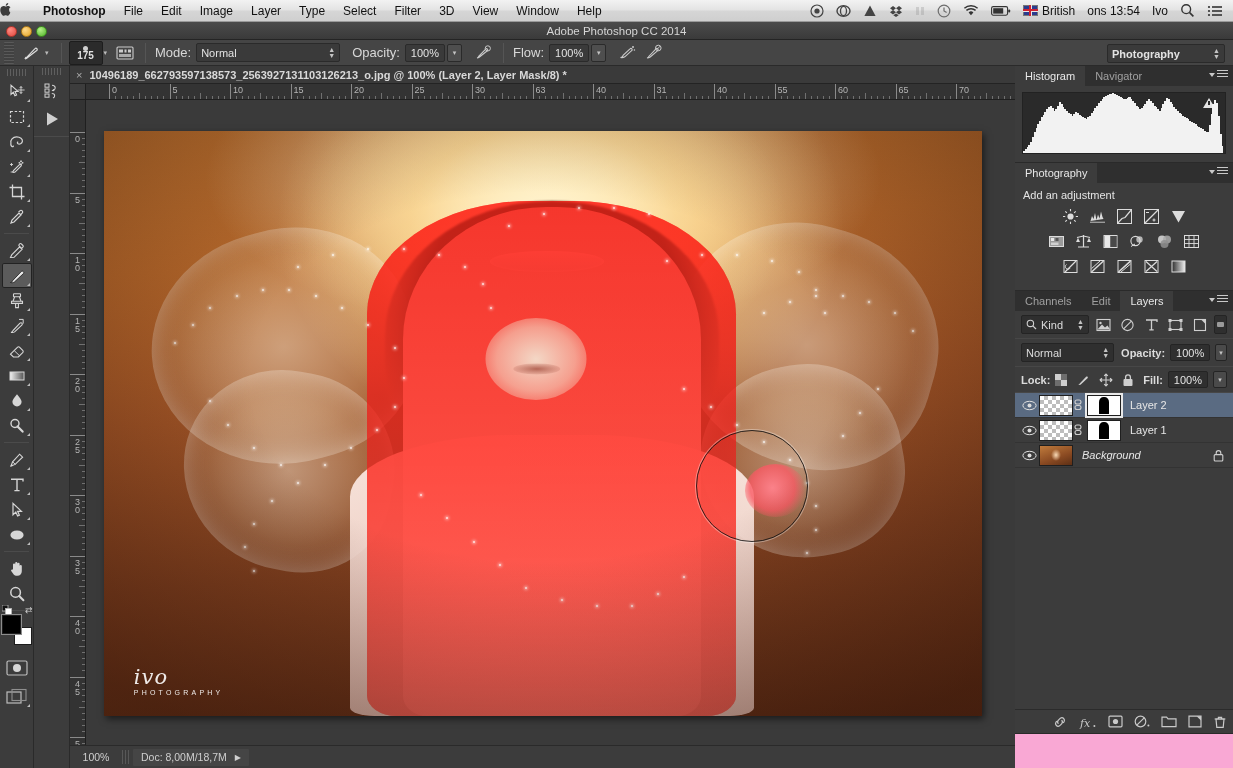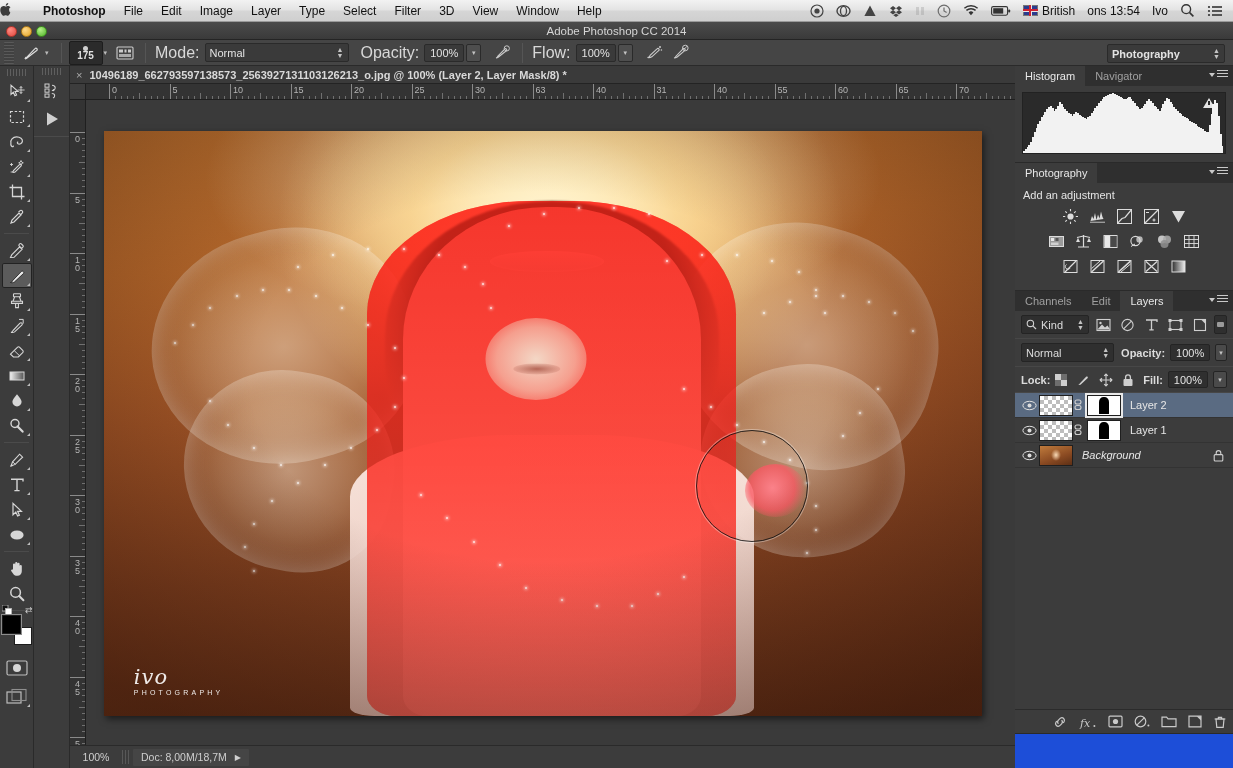--- a/index.html
+++ b/index.html
@@ -61,21 +61,21 @@
       opacity:.55; margin-right:4px; border-radius:1px;}
   .ob-tool { width:26px; height:22px; display:flex; align-items:center; justify-content:center; }
   .ob-caret { font-size:7px; color:#bbb; padding:0 5px 0 1px;}
   .sep { width:1px; height:20px; background:#333; border-right:1px solid #555; margin:0 7px;}
   .brushbox {
     width:34px;height:24px;background:#2b2b2b;border:1px solid #1d1d1d;border-radius:2px;
     display:flex;flex-direction:column;align-items:center;justify-content:center;color:#e0e0e0;
   }
   .brushbox .dot{width:5px;height:5px;border-radius:50%;background:#cfcfcf;margin-bottom:1px;}
   .brushbox .num{font-size:10px;font-weight:bold;line-height:8px;}
-  .ob-label { color:#d8d8d8; font-size:16px; padding:0 5px 0 2px; white-space:nowrap;}
+  .ob-label { color:#d8d8d8; font-size:13px; padding:0 5px 0 2px; white-space:nowrap;}
   .ob-select {
     height:19px; background:#3a3a3a; border:1px solid #2a2a2a; border-radius:2px;
     display:flex;align-items:center; padding:0 4px; color:#e2e2e2; font-size:11px; min-width:100px;
   }
   .ob-select .v{flex:1;}
   .stepper { font-size:7px; line-height:6px; color:#c4c4c4; text-align:center;}
   .ob-field {
     height:18px; background:#3a3a3a; border:1px solid #2a2a2a; border-radius:2px;
     display:flex;align-items:center;padding:0 5px;color:#e2e2e2;font-size:11px; min-width:38px; justify-content:center;
   }
@@ -229,21 +229,21 @@
     position:absolute; left:70px; top:745px; width:945px; height:23px;
     background:#3c3c3c; border-top:1px solid #2a2a2a;
     display:flex; align-items:center; color:#cfcfcf; font-size:10.5px;
   }
   .sb-zoom{ width:52px; text-align:center; }
   .sb-grip{width:7px;height:14px;background:repeating-linear-gradient(90deg,#6a6a6a 0 1px,#3c3c3c 1px 3px);opacity:.6;margin-right:4px;}
   .sb-doc{ background:#454545; height:17px; display:flex;align-items:center; padding:0 8px; border-radius:1px;}
   .sb-arrow{ margin-left:8px; font-size:8px; color:#cfcfcf;}
 
   
-  .rdock{ position:absolute; left:1015px; top:66px; width:218px; height:702px; background:#1d4ed8; }
+  .rdock{ position:absolute; left:1015px; top:66px; width:218px; height:702px; background:#f9a8d4; }
   .panel{ background:#3c3c3c; border-bottom:1px solid #2a2a2a; }
   .ptabs{ height:20px; background:#2f2f2f; display:flex; align-items:flex-end; position:relative;}
   .ptab{ height:20px; padding:0 10px; display:flex;align-items:center; color:#a0a0a0; font-size:11px; white-space:nowrap;}
   .ptab.active{ background:#3c3c3c; color:#e8e8e8; }
   .pmenu{ position:absolute; right:5px; top:4px; display:flex; align-items:center; gap:2px; color:#cfcfcf;}
   .pmenu .lines{ width:11px; height:9px; background:
      repeating-linear-gradient(180deg,#c9c9c9 0 1.5px, transparent 1.5px 3px);}
   .pmenu .ar{ width:0;height:0;border-left:3.5px solid transparent;border-right:3.5px solid transparent;border-top:4px solid #c9c9c9;}
 
   .histwrap{ padding:6px 7px 8px; }

